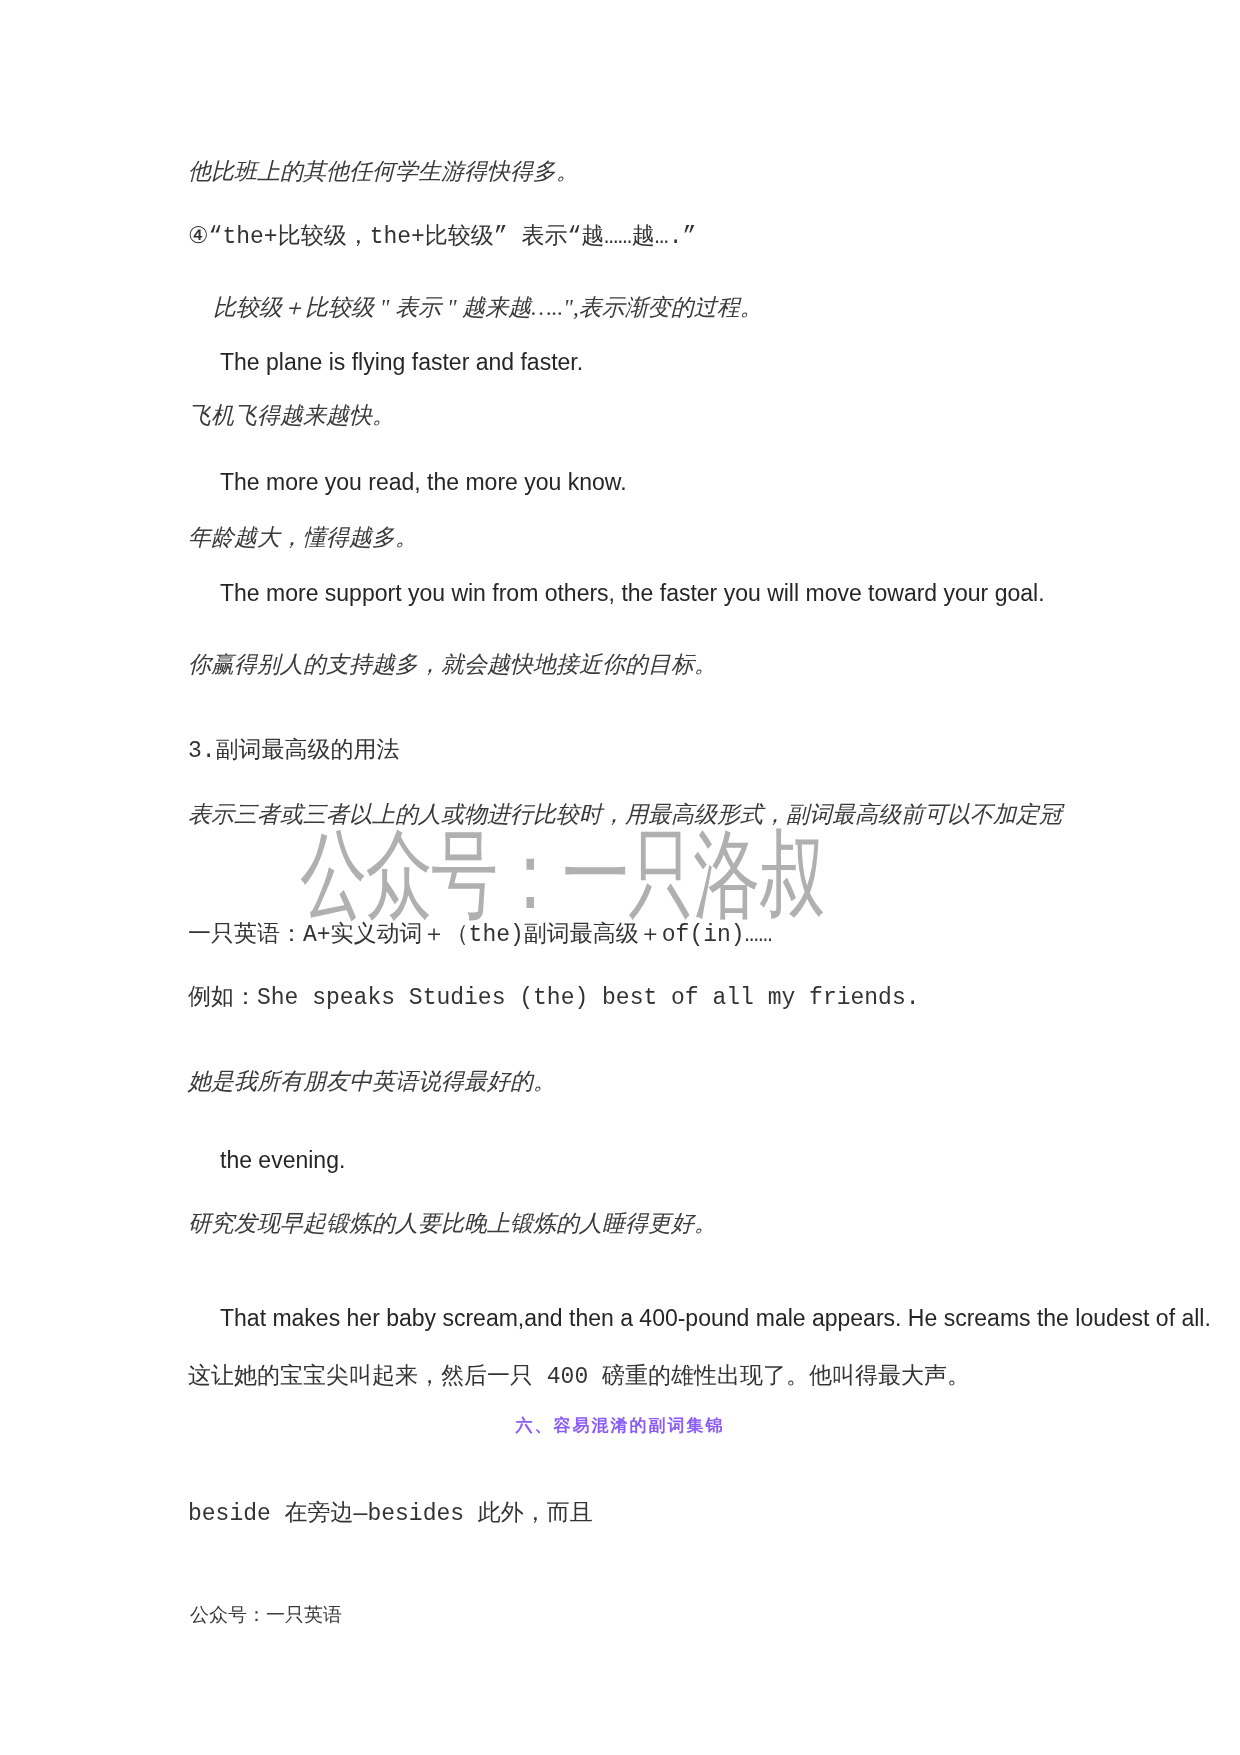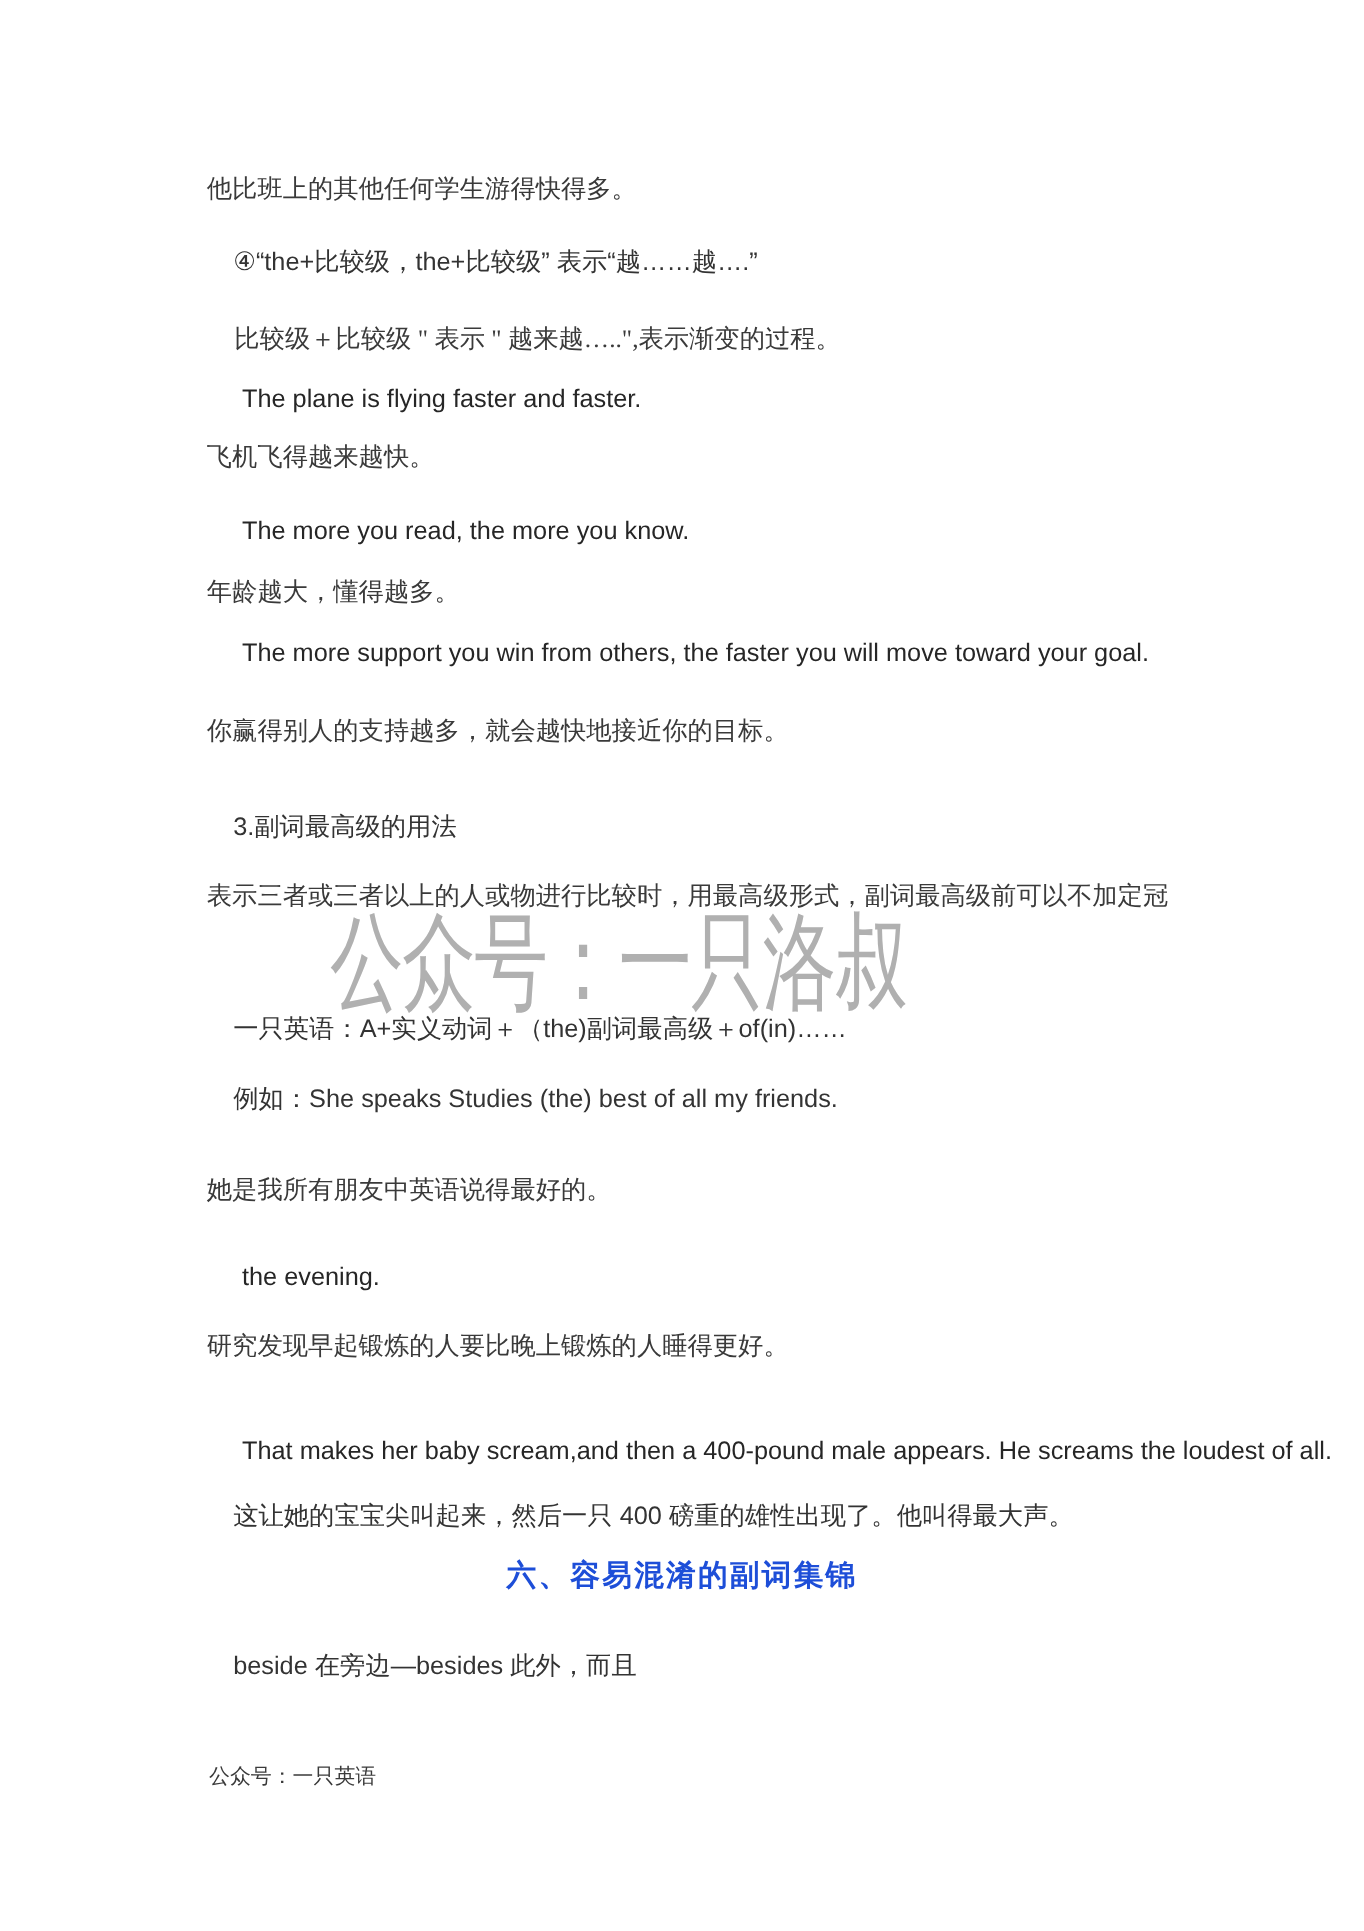--- a/index.html
+++ b/index.html
@@ -18,33 +18,33 @@
   .line {
     position: absolute;
     left: 188px;
     font-size: 23px;
     line-height: 1.2;
     white-space: nowrap;
     color: #2e2e2e;
     z-index: 1;
   }
   .lat { font-family: "Liberation Sans", sans-serif; color: #262626; margin-left: 32px; }
-  .cjk { font-family: "Liberation Serif", serif; color: #3a3a3a; }
-  .mix { font-family: Liberation Sans, sans-serif; color: #333333; margin-left: 24px; }
+  .cjk { font-family: "Liberation Serif", serif; color: #3a3a3a; font-style: italic; }
+  .mix { font-family: Liberation Mono, monospace; color: #333333; }
   .indent { left: 213px; }
   .heading {
     position: absolute;
     left: 0;
     width: 100%;
     text-align: center;
     font-family: "Liberation Serif", serif;
     font-weight: bold;
-    font-size: 27px;
+    font-size: 17px;
     letter-spacing: 2px;
-    color: #1d4ed8;
+    color: #8b5cf6;
     z-index: 1;
   }
   .footer {
     position: absolute;
     left: 190px;
     font-family: "Liberation Serif", serif;
     font-size: 19px;
     color: #3a3a3a;
     z-index: 1;
   }

